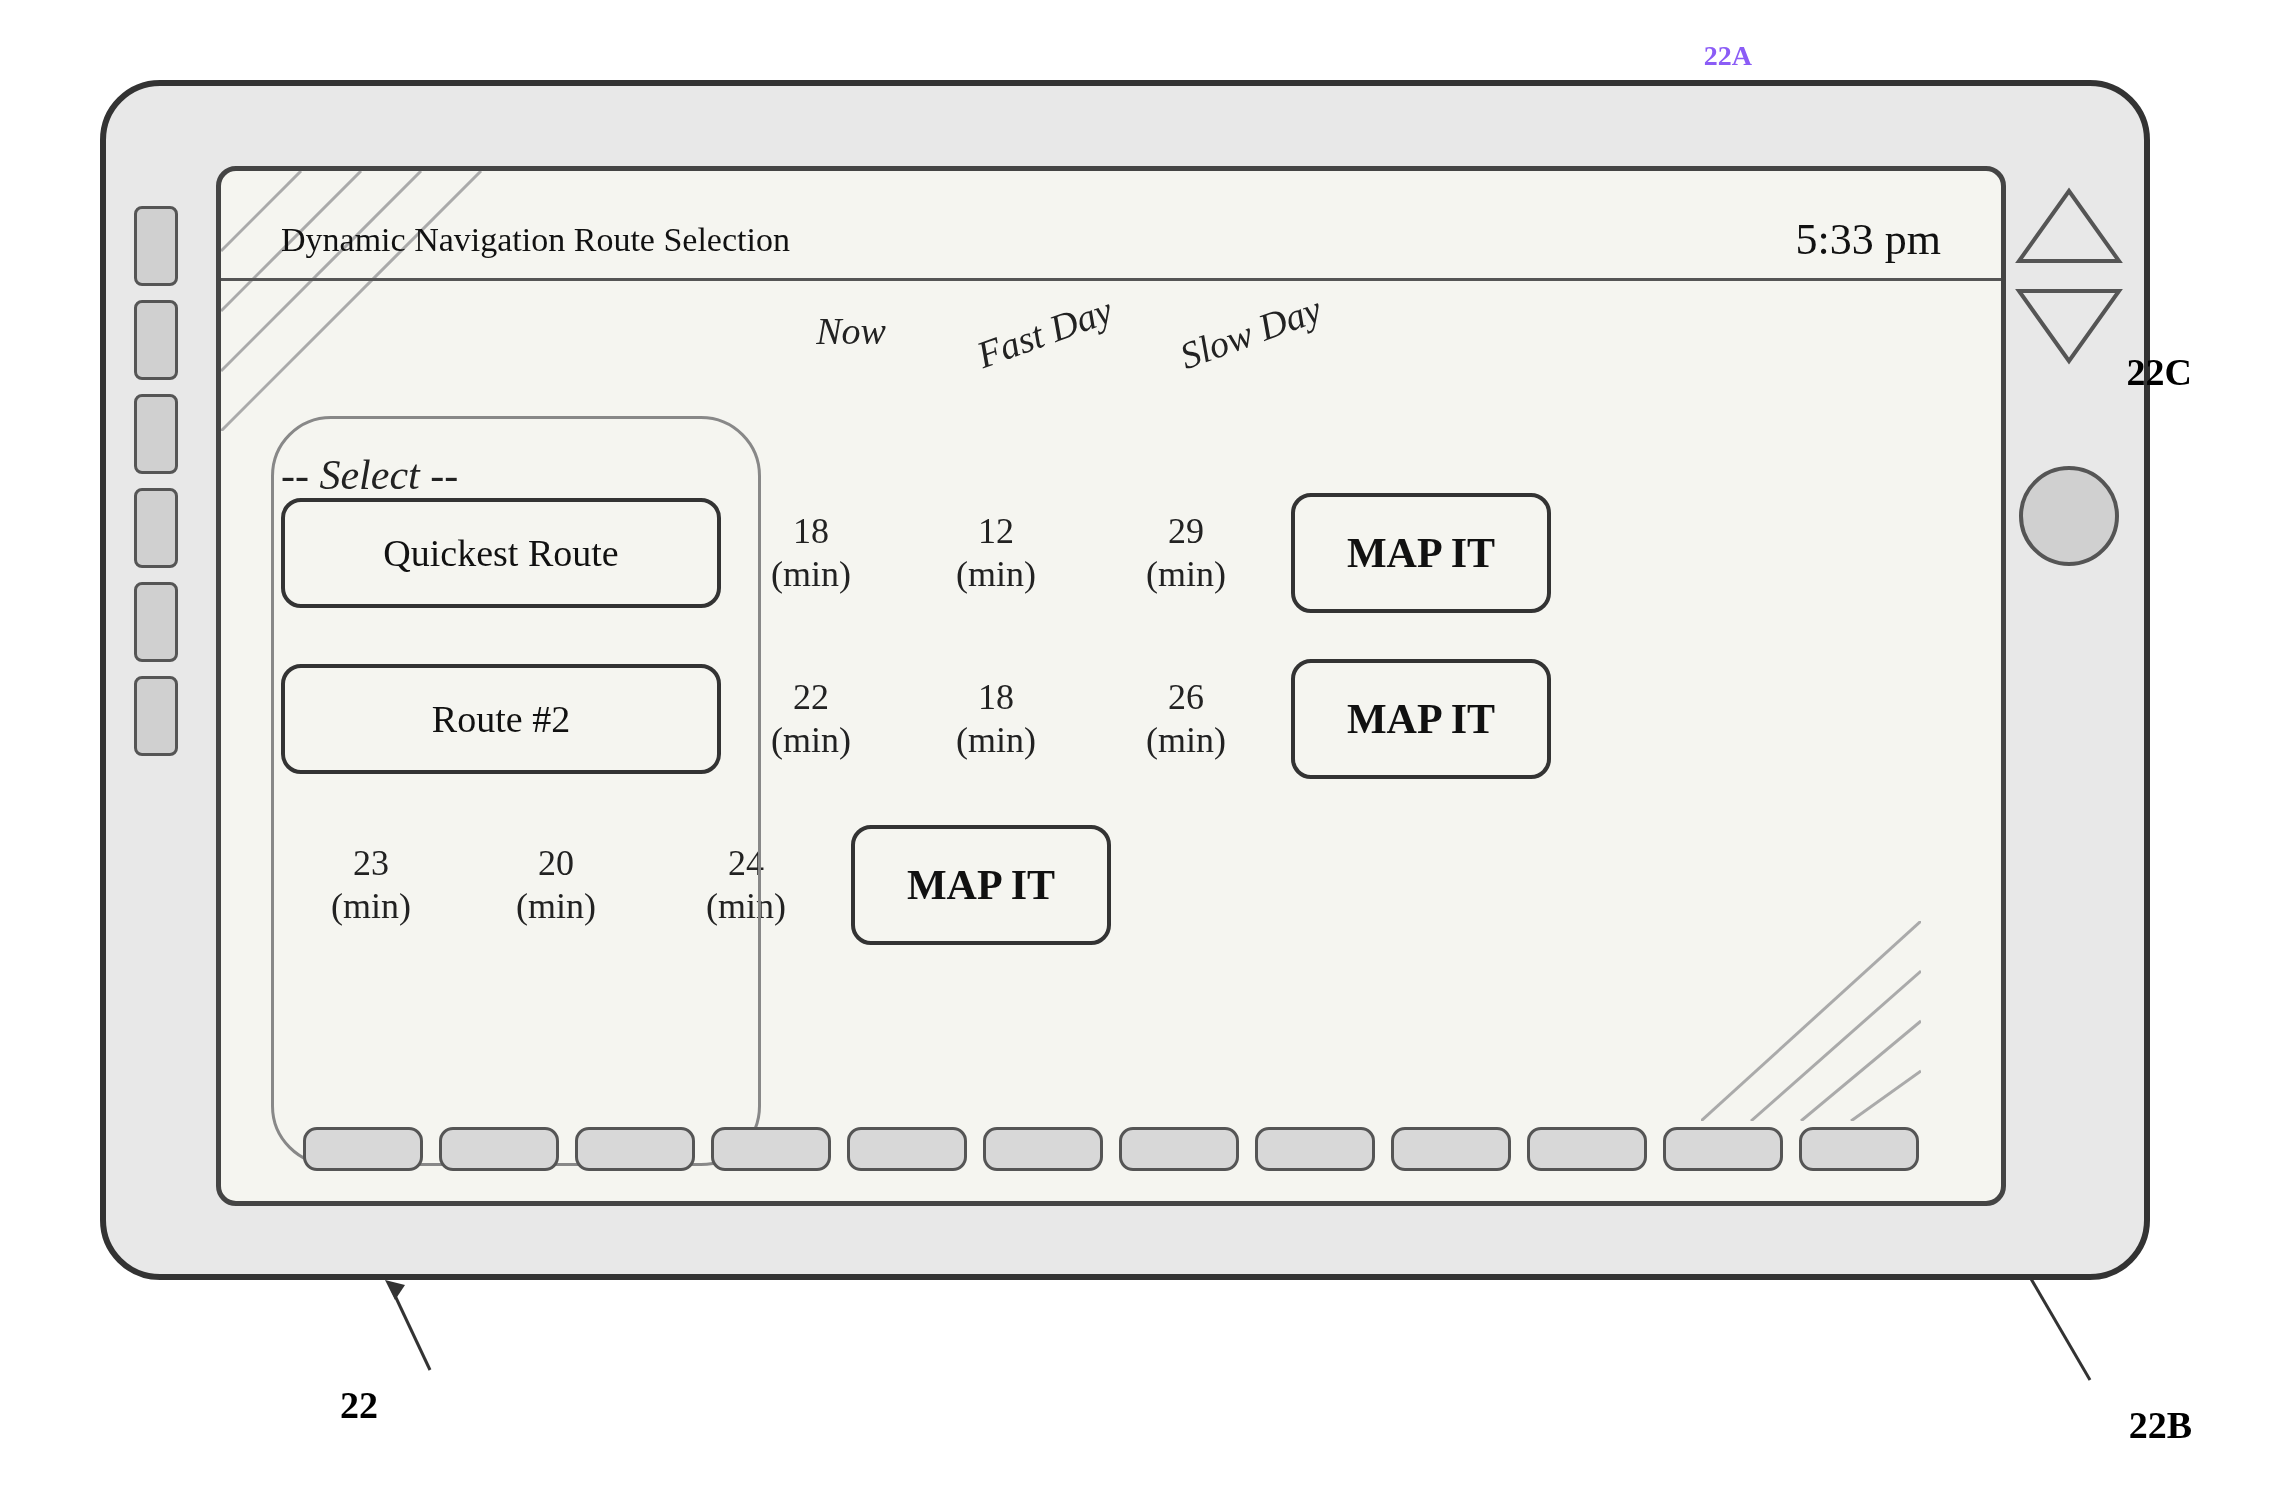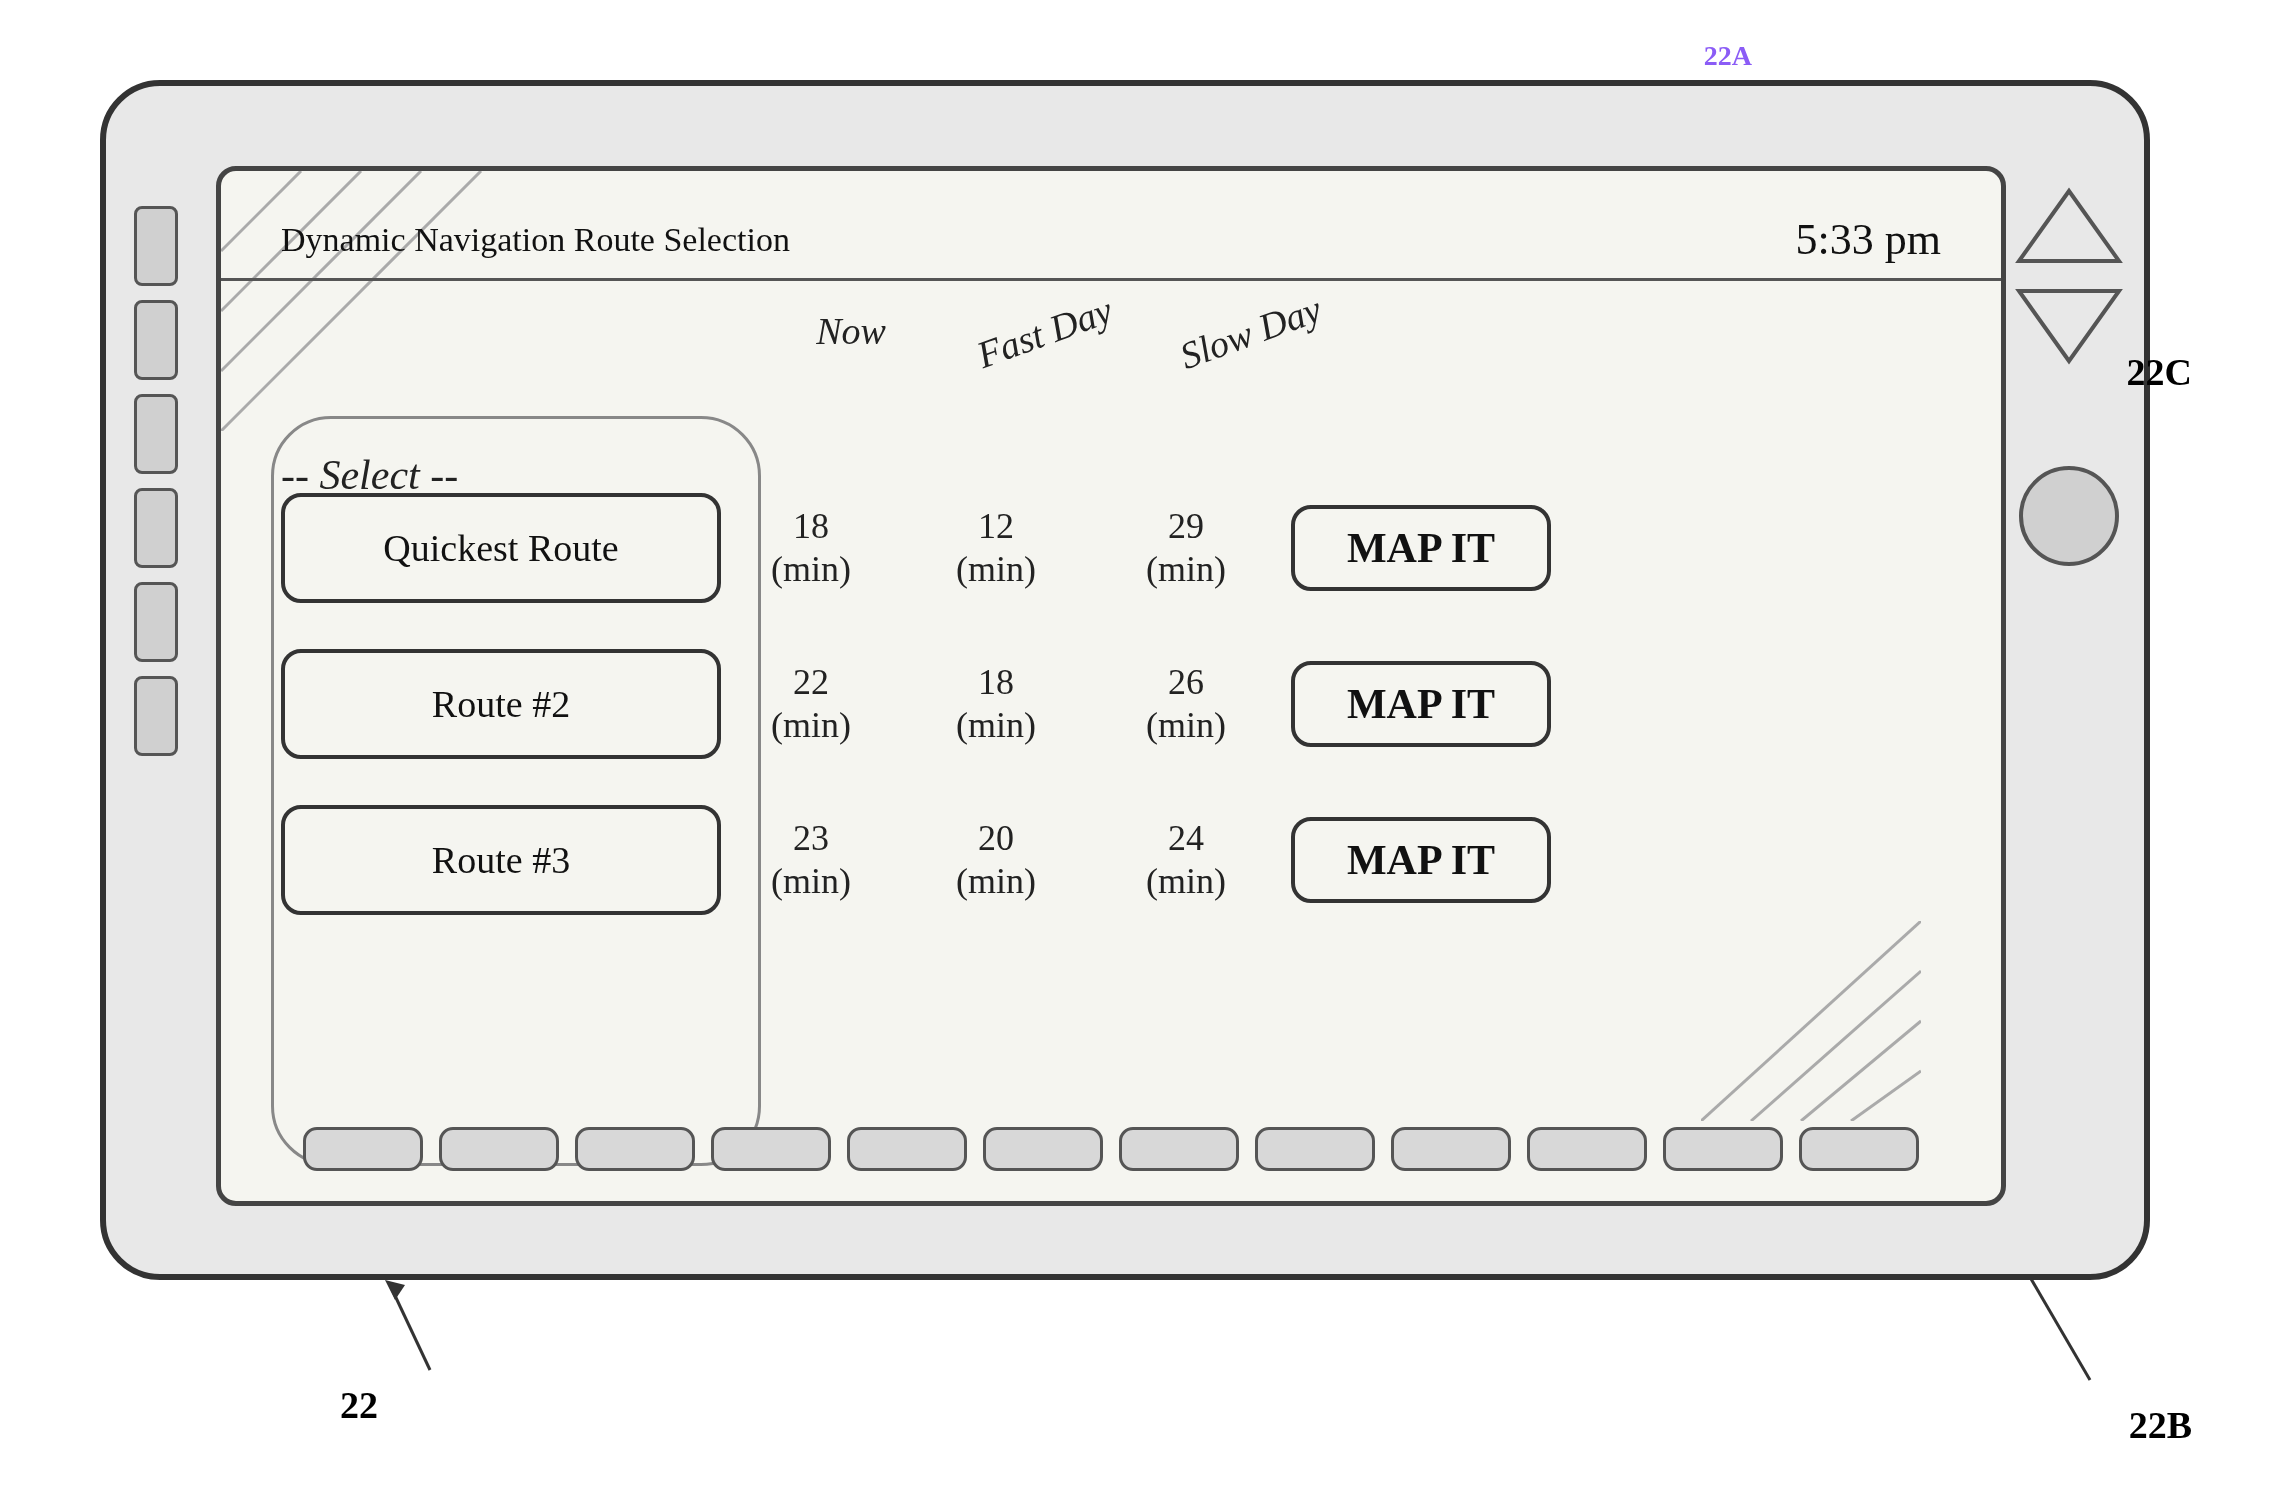--- a/index.html
+++ b/index.html
@@ -218,21 +218,21 @@
     .route-stat-fastday {
       width: 190px;
     }
 
     .route-stat-slowday {
       width: 190px;
     }
 
     .map-it-btn {
       width: 260px;
-      height: 86px;
+      height: 120px;
       border: 4px solid #333;
       border-radius: 20px;
       background: transparent;
       font-size: 42px;
       font-family: 'Georgia', serif;
       color: #111;
       font-weight: bold;
       cursor: pointer;
       display: flex;
       align-items: center;
@@ -428,21 +428,20 @@
             <div class="route-stat route-stat-fastday">
               <span>18</span><br><span>(min)</span>
             </div>
             <div class="route-stat route-stat-slowday">
               <span>26</span><br><span>(min)</span>
             </div>
             <button class="map-it-btn">MAP IT</button>
           </div>
 
           <div class="route-row">
-            <button class="route-name-btn">Route #3</button>
             <div class="route-stat">
               <span>23</span><br><span>(min)</span>
             </div>
             <div class="route-stat route-stat-fastday">
               <span>20</span><br><span>(min)</span>
             </div>
             <div class="route-stat route-stat-slowday">
               <span>24</span><br><span>(min)</span>
             </div>
             <button class="map-it-btn">MAP IT</button>

